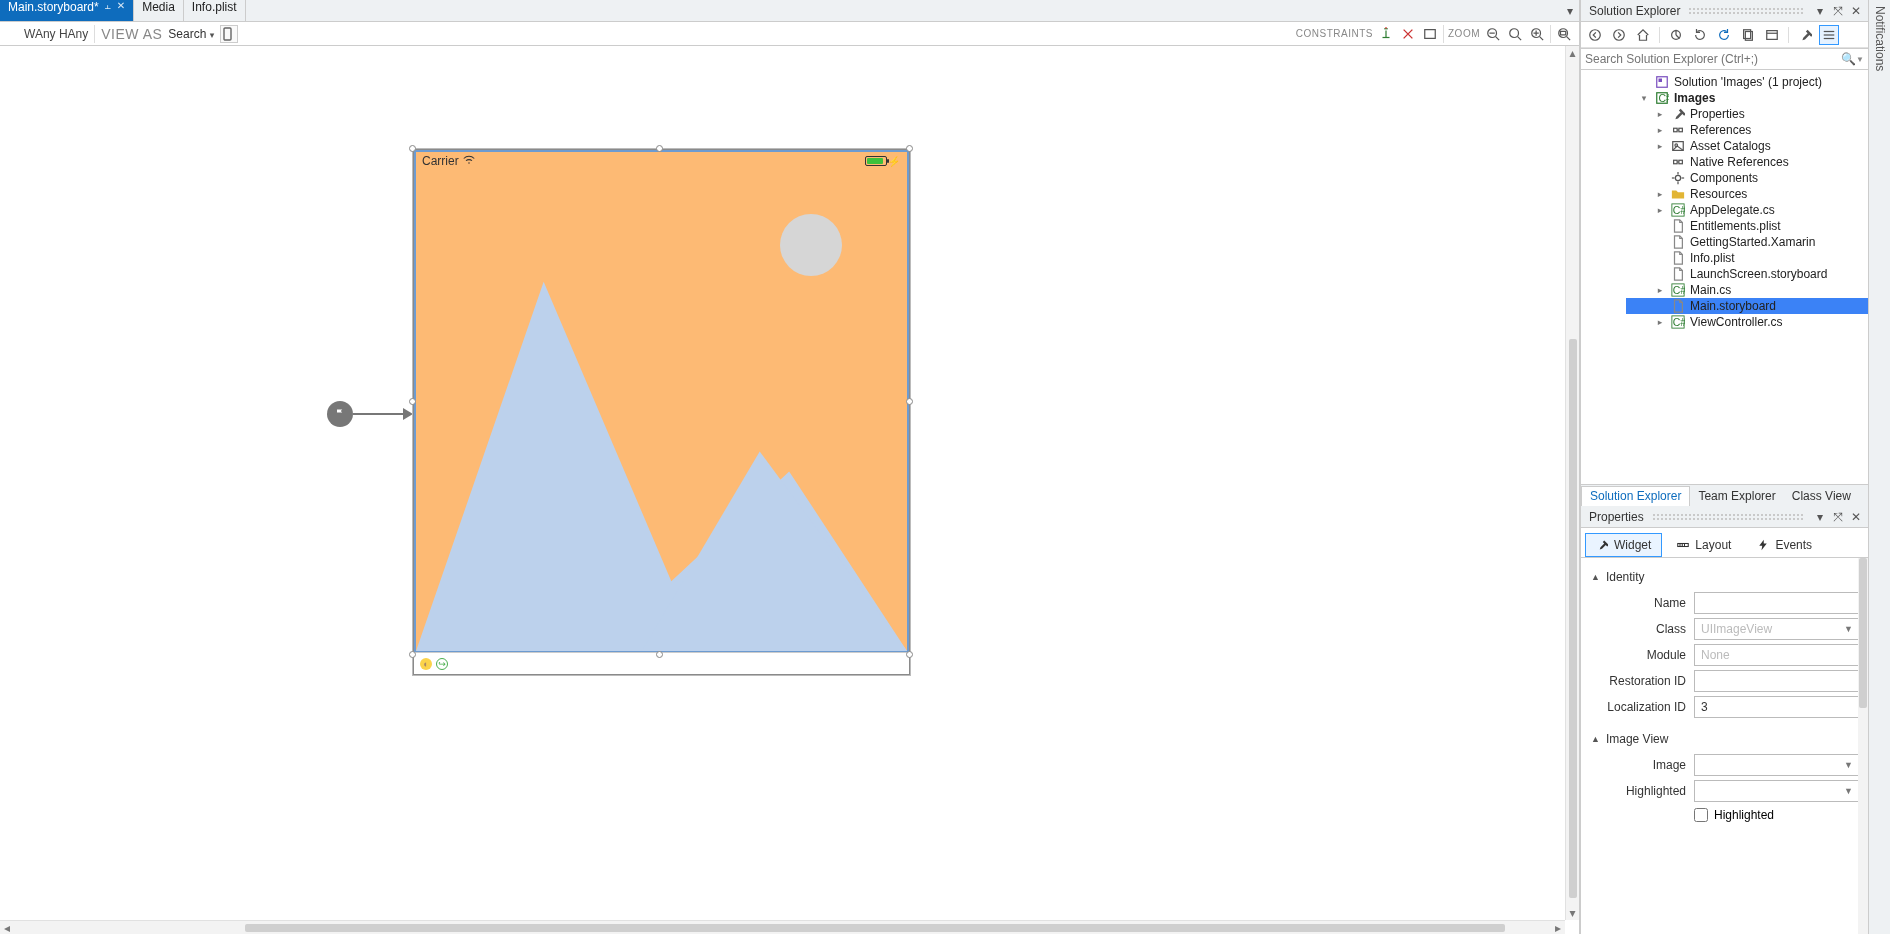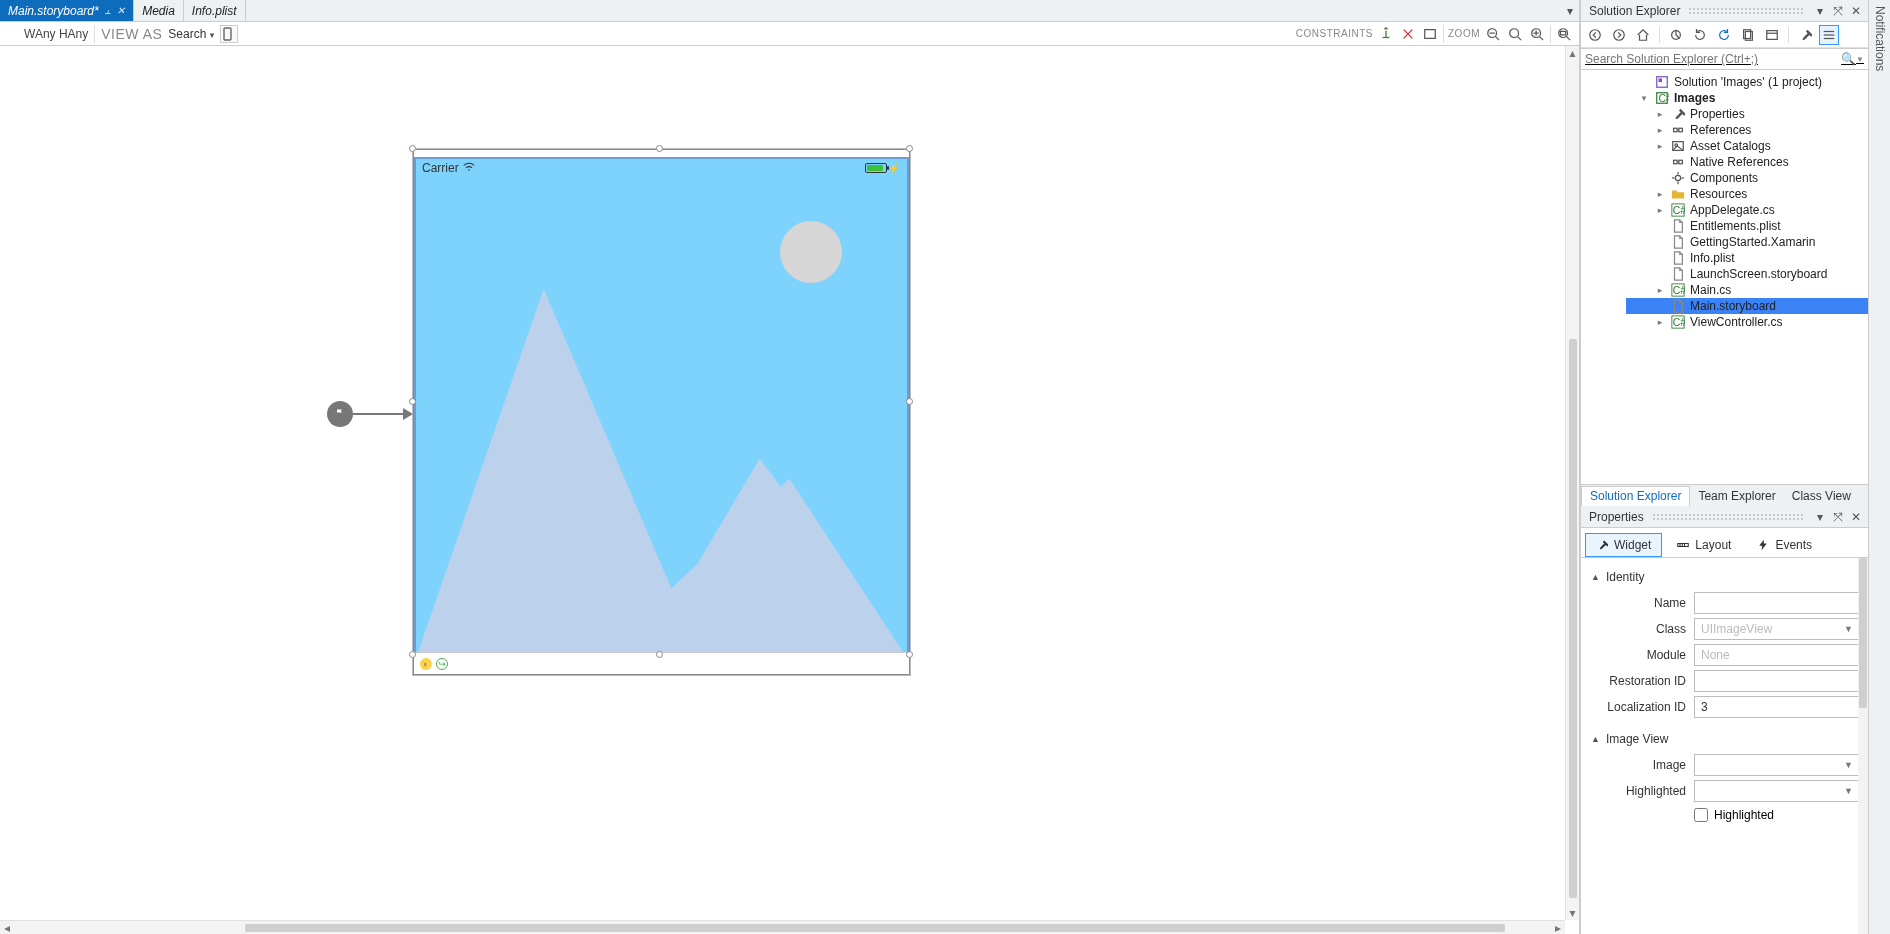--- a/index.html
+++ b/index.html
@@ -4,21 +4,21 @@
 <style>
 * { margin: 0; padding: 0; box-sizing: border-box; font-family: "Segoe UI", Tahoma, sans-serif; font-size: 12px; }
 html, body { height: 100%; overflow: hidden; background: #fff; }
 .app { display: flex; height: 100%; }
 
 
 .main-col { flex: 1; display: flex; flex-direction: column; border-right: 1px solid #ccc; min-width: 0; }
 
 
 .tabs { display: flex; background: #eef1f3; height: 22px; align-items: stretch; border-bottom: 1px solid #ccc; }
-.tab { display: flex; align-items: center; padding: 0 8px; border-right: 1px solid #ccc; gap: 6px; color: #222; background: #eef1f3; cursor: pointer; font-style: italic; }
+.tab { display: flex; align-items: flex-start; padding: 0 8px; border-right: 1px solid #ccc; gap: 6px; color: #222; background: #eef1f3; cursor: pointer; }
 .tab.active { background: #0e6cbd; color: #fff; }
 .tab.active .pin, .tab.active .close { color: #fff; }
 .pin, .close { font-size: 10px; opacity: .85; }
 .tabs .spacer { flex: 1; }
 .tabs .more { padding: 0 6px; display:flex; align-items:center; color:#555; }
 
 
 .designer-toolbar { display: flex; align-items: center; height: 24px; background: #fff; border-bottom: 1px solid #ccc; padding: 0 6px; gap: 6px; }
 .dt-left { display:flex; align-items:center; gap:8px; padding-left:18px; }
 .dt-lbl { color:#888; font-size:14px; letter-spacing:.5px; }
@@ -49,21 +49,21 @@
 
 .device { position:absolute; left:413px; top:103px; width:497px; height:526px; border:1px solid #8a8a8a; background:#fff; box-shadow:0 0 0 1px #bbb; }
 .device .statusbar { position:absolute; top:0; left:0; right:0; height:18px; display:flex; align-items:center; justify-content:space-between; padding:0 6px; z-index:3; }
 .carrier { display:flex; align-items:center; gap:4px; color:#333; font-size:11px; }
 .battery { display:flex; align-items:center; gap:2px; }
 .battery .body { width:22px; height:10px; border:1px solid #333; border-radius:2px; position:relative; }
 .battery .body::after { content:""; position:absolute; right:-3px; top:2px; width:2px; height:4px; background:#333; border-radius:1px; }
 .battery .fill { position:absolute; left:1px; top:1px; bottom:1px; width:80%; background:#3cc13b; border-radius:1px; }
 .bolt { color:#333; font-size:10px; }
 
-.imgview { position:absolute; left:0; top:7px; width:100%; height:96%; background:#7dd3fc; overflow:hidden; border:2px solid #6d9bd0; }
+.imgview { position:absolute; left:0; top:0; width:100%; height:96%; background:#fdba74; overflow:hidden; border:2px solid #6d9bd0; }
 .sun { position:absolute; right:65px; top:62px; width:62px; height:62px; border-radius:50%; background:#d6d6d6; }
 .mtn { position:absolute; bottom:0; width:100%; height:100%; }
 .mtn svg { width:100%; height:100%; display:block; }
 
 .dock { position:absolute; left:0; right:0; bottom:0; height:22px; background:#fff; border-top:1px solid #ccc; display:flex; align-items:center; gap:4px; padding-left:6px; }
 .dock .dot { width:12px; height:12px; border-radius:50%; display:flex; align-items:center; justify-content:center; font-size:9px; }
 .dock .warn { background:#fbd34a; color:#a86; }
 .dock .exit { border:1.5px solid #4caf50; color:#4caf50; }
 
 
@@ -95,21 +95,21 @@
 .dragdots { flex:1; height:8px; background-image:radial-gradient(#c9c9c9 1px, transparent 1px); background-size:4px 4px; margin:0 4px; }
 .hdr-icons { display:flex; gap:2px; color:#555; }
 .hdr-icons span { width:16px; text-align:center; cursor:pointer; }
 
 
 .se-tb { height:26px; border-bottom:1px solid #e1e1e1; display:flex; align-items:center; padding:0 4px; gap:4px; }
 .se-btn { width:20px; height:20px; display:flex; align-items:center; justify-content:center; color:#555; }
 .se-btn.sel { border:1px solid #3399ff; background:#e6f2ff; }
 .se-btn svg { width:14px; height:14px; }
 .se-sep { width:1px; height:16px; background:#ddd; margin:0 2px; }
-.se-search { height:22px; border:1px solid #ccc; display:flex; align-items:center; padding:0 4px; margin:0; border-left:none; border-right:none;text-decoration:underline; }
+.se-search { height:22px; border:1px solid #ccc; display:flex; align-items:center; padding:0 4px; margin:0; border-left:none; border-right:none; }
 .se-search input { flex:1; border:none; outline:none; color:#666; font-size:12px; background:transparent; }
 .se-search .mag { color:#555; }
 .se-search .dd { color:#888; font-size:8px; }
 
 
 .tree { flex:1; overflow:auto; background:#fff; padding:4px 0;margin-left:45px; }
 .tree-row { display:flex; align-items:center; height:16px; padding-right:4px; gap:4px; color:#222; cursor:default; white-space:nowrap; }
 .tree-row.selected { background:#3b82f6; }
 .tree-row .tw { width:12px; text-align:center; color:#777; font-size:9px; }
 .tree-row .ic { width:16px; height:16px; display:flex; align-items:center; justify-content:center; }

